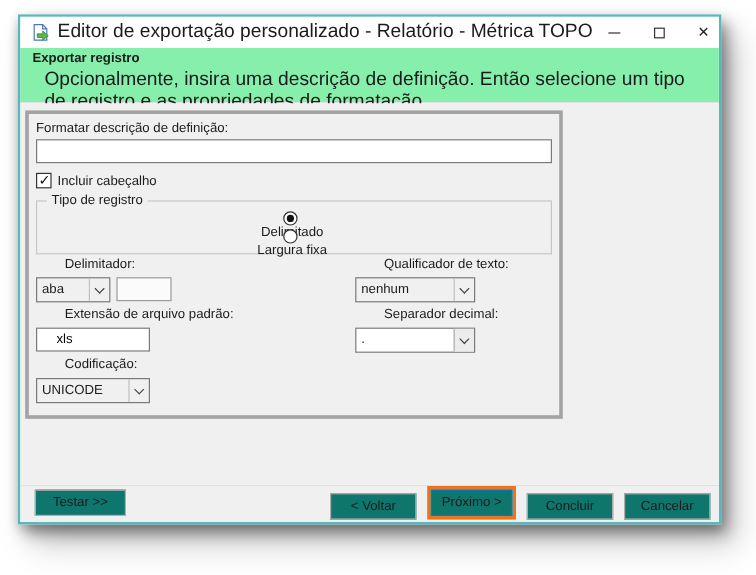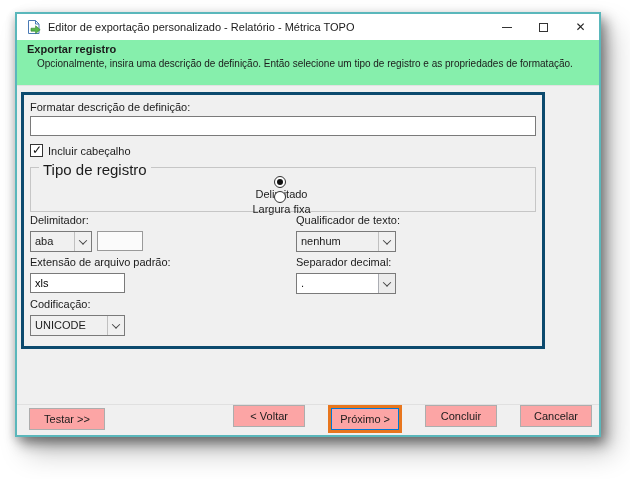--- a/index.html
+++ b/index.html
@@ -8,80 +8,80 @@
 
   .window {
     position: absolute; left: 15px; top: 12px; width: 586px; height: 425px;
     background: #ffffff; border: 2px solid #5ab7bb; display: flex; flex-direction: column;
     box-shadow: 5px 7px 12px rgba(0,0,0,.42), 12px 16px 26px rgba(0,0,0,.22), -2px 3px 8px rgba(0,0,0,.12);
   }
 
   
   .titlebar { height: 26px; background: #ffffff; display: flex; align-items: center; padding-left: 9px; flex: 0 0 auto; }
   .titlebar-icon { width: 16px; height: 16px; margin-right: 6px; flex: 0 0 auto; }
-  .titlebar-text { font-size: 11px; color: #1b1b1b; white-space: nowrap; }
+  .titlebar-text { font-size: 16px; color: #1b1b1b; white-space: nowrap; }
   .win-controls { margin-left: auto; display: flex; height: 100%; }
   .win-btn { width: 37px; height: 100%; display: flex; align-items: center; justify-content: center;
              color: #222; font-size: 11px; cursor: default; }
   .win-btn .bar { display: block; width: 10px; height: 1px; background: #333; }
   .win-btn .box { display: block; width: 9px; height: 9px; border: 1px solid #333; }
   .win-btn.close { font-size: 12px; }
 
   
   .header { background: #86efac; padding: 3px 12px 0 10px; height: 46px; flex: 0 0 auto;
             border-bottom: 1px solid #e2e2e2; }
   .header-title { font-weight: bold; font-size: 11px; margin-bottom: 3px; }
-  .header-desc { font-size: 10px; padding-left: 10px; color: #1b1b1b; }
+  .header-desc { font-size: 16px; padding-left: 10px; color: #1b1b1b; }
 
   
   .content { background: #f0f0f0; flex: 1 1 auto; position: relative; }
-  .highlight-box { position: absolute; left: 4px; top: 6px; width: 524px;
-                   border: 3px solid #0c4a6e; padding: 3px 6px 6px 6px; }
+  .highlight-box { position: absolute; left: 4px; top: 6px; width: 448px;
+                   border: 3px solid #a3a3a3; padding: 3px 6px 6px 6px; }
 
   .field-label { font-size: 11px; margin: 3px 0 3px 0; }
   .text-input { width: 100%; height: 20px; border: 1px solid #7a7a7a; background: #fff;
-                font-family: "Liberation Sans", sans-serif; font-size: 11px; padding: 0 4px; outline: none; }
+                font-family: "Liberation Sans", sans-serif; font-size: 11px; padding: 0 16px; outline: none; }
 
   .check-row { display: flex; align-items: center; margin: 8px 0 2px 0; }
   .checkbox { width: 13px; height: 13px; border: 1px solid #333; background: #fff; margin-right: 5px;
               position: relative; flex: 0 0 auto; }
   .checkbox.checked::after { content: "✓"; position: absolute; left: 1px; top: -2px; font-size: 12px; color: #111; }
 
   .groupbox { border: 1px solid #c6c6c6; margin-top: 10px; padding: 8px 8px 5px 5px; position: relative; }
-  .groupbox-legend { position: absolute; top: -7px; left: 8px; background: #f0f0f0; padding: 0 4px; font-size: 15px; }
+  .groupbox-legend { position: absolute; top: -7px; left: 8px; background: #f0f0f0; padding: 0 4px; font-size: 11px; }
   .radio-row { display: flex; align-items: center; height: 15px; flex-direction: column; }
   .radio { width: 12px; height: 12px; border: 1px solid #333; border-radius: 50%; background: #fff;
            margin-right: 4px; position: relative; flex: 0 0 auto; }
   .radio.selected::after { content: ""; position: absolute; left: 2px; top: 2px; width: 6px; height: 6px;
                            border-radius: 50%; background: #111; }
 
   .two-col { display: grid; grid-template-columns: 266px 1fr; margin-top: 2px; }
-  .lbl-row { height: 17px; display: flex; align-items: flex-end; padding-bottom: 2px; }
+  .lbl-row { height: 17px; display: flex; align-items: flex-end; padding-bottom: 2px; margin-left: 24px; }
   .fld-row { height: 25px; display: flex; align-items: flex-start; }
 
   .combo { height: 21px; border: 1px solid #7a7a7a; background: #f0f0f0; display: flex; align-items: stretch; }
   .combo-value { flex: 1 1 auto; padding: 3px 0 0 4px; font-size: 11px; overflow: hidden; white-space: nowrap; }
   .combo-btn { width: 17px; display: flex; align-items: center; justify-content: center; border-left: 1px solid #c0c0c0; }
   .combo.editable { background: #ffffff; }
   .combo.editable .combo-btn { background: #ececec; border-left: 1px solid #abadb3; }
   .chev { display: block; width: 6px; height: 6px; border-right: 1px solid #444; border-bottom: 1px solid #444;
           transform: rotate(45deg) translate(-1px,-1px); }
 
   .combo.w62 { width: 62px; } .combo.w95 { width: 95px; } .combo.w100 { width: 100px; }
   .small-input { width: 46px; height: 20px; border: 1px solid #9a9a9a; background: #fbfbfb; margin-left: 5px;
                  font-family: "Liberation Sans", sans-serif; font-size: 11px; padding: 0 3px; }
   .w95i { width: 95px; }
 
   
   .button-bar { height: 31px; flex: 0 0 auto; background: #f0f0f0; border-top: 1px solid #e0e0e0;
                 display: flex; align-items: center; padding: 0 7px 2px 12px; }
-  .btn { min-width: 72px; height: 22px; background: #fca5a5; border: 1px solid #adadad;
+  .btn { min-width: 72px; height: 22px; background: #0f766e; border: 1px solid #adadad;
          font-family: "Liberation Sans", sans-serif; font-size: 11px; color: #1b1b1b; padding: 0 8px; }
   .btn-test { min-width: 76px; }
-  .right-btns { margin-left: auto; display: flex; align-items: flex-start; gap: 23px; }
+  .right-btns { margin-left: auto; display: flex; align-items: flex-end; gap: 9px; }
   .next-wrap { border: 3px solid #e8761e; display: flex; }
   .btn-next { border: 1px solid #0078d7; min-width: 66px; }
 </style>
 </head>
 <body>
 
 <div class="window">
 
   <div class="titlebar">
     <svg class="titlebar-icon" viewBox="0 0 16 16">

